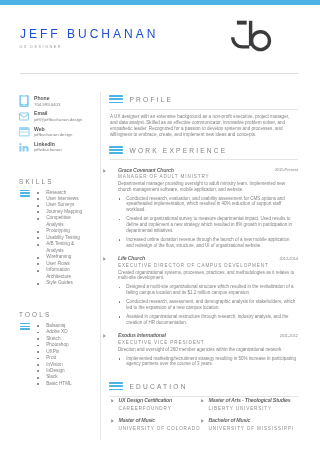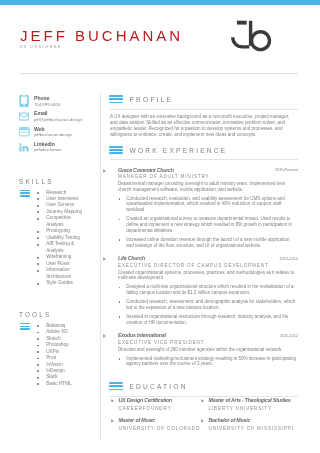--- a/index.html
+++ b/index.html
@@ -2,21 +2,21 @@
 <html><head>
 <meta charset="utf-8">
 <style>
   html,body{margin:0;padding:0;background:#fff;}
   body{width:320px;height:453px;font-family:"Liberation Sans",sans-serif;color:#58595b;}
   .page{position:relative;width:320px;height:453px;overflow:hidden;background:#fff;}
   .topbar{position:absolute;left:0;top:0;width:320px;height:5px;background:#4BB4E5;}
 
   
   .hdr{position:absolute;left:20px;top:27px;width:278px;height:46px;}
-  .name{position:absolute;left:0;top:0;font-size:15px;letter-spacing:3px;color:#b91c1c;font-weight:400;white-space:nowrap;}
+  .name{position:absolute;left:0;top:0;font-size:12px;letter-spacing:3px;color:#1d4ed8;font-weight:400;white-space:nowrap;}
   .role{position:absolute;left:-0.4px;top:17px;font-size:3.9px;letter-spacing:1.42px;color:#9a9c9e;white-space:nowrap;}
   .logo{position:absolute;left:208px;top:-11.5px;width:62px;height:44px;}
   .hrule{position:absolute;left:20px;top:73px;width:278px;height:1px;background:#dcdddf;}
 
   
   .vdiv{position:absolute;left:99.5px;top:92px;width:1px;height:348px;background:#e6e7e8;}
   .left{position:absolute;left:19px;top:92px;width:82px;}
   .right{position:absolute;left:110px;top:88px;width:188px;}
 
   

